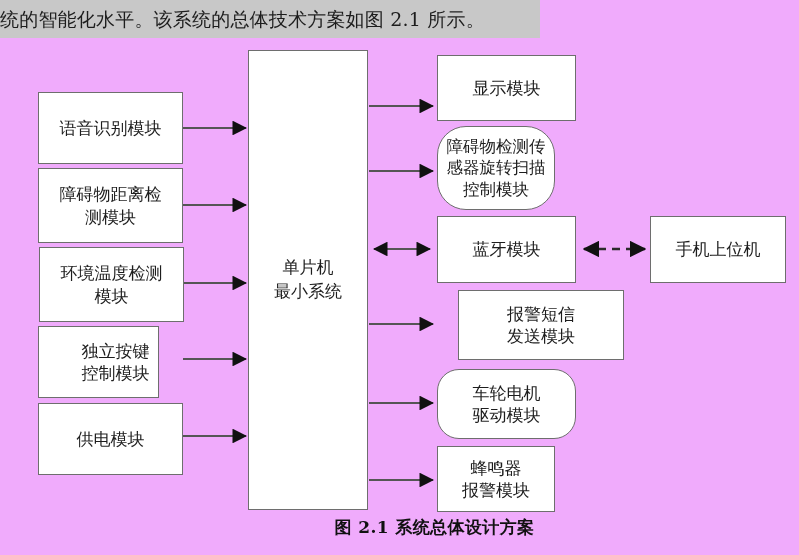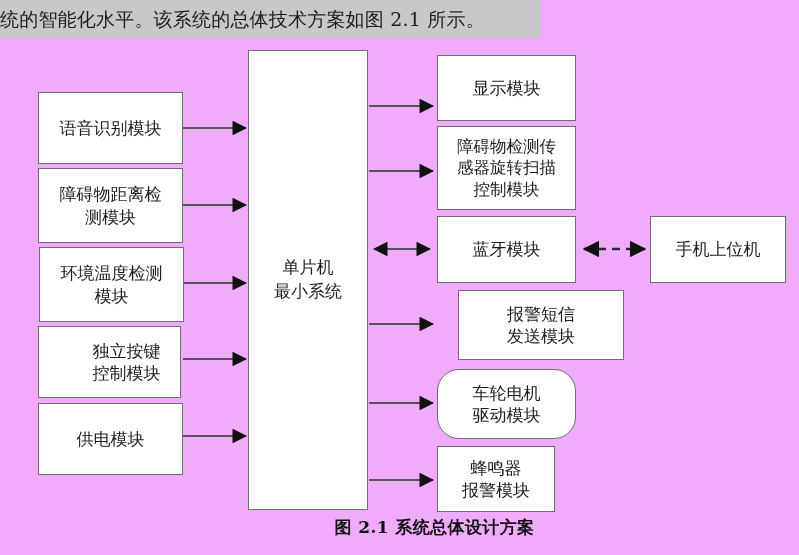--- a/index.html
+++ b/index.html
@@ -129,31 +129,31 @@
   </svg>
 
   <div class="box" style="left:38px; top:92px; width:145px; height:72px;">语音识别模块</div>
 
   <div class="box" style="left:38px; top:168px; width:145px; height:75px;">障碍物距离检
 测模块</div>
 
   <div class="box" style="left:39px; top:247px; width:145px; height:75px;">环境温度检测
 模块</div>
 
-  <div class="box" style="left:38px; top:326px; width:143px; height:72px;padding-left:37px;">独立按键
+  <div class="box" style="left:38px; top:326px; width:121px; height:72px;padding-left:37px;">独立按键
 控制模块</div>
 
   <div class="box" style="left:38px; top:403px; width:145px; height:72px;">供电模块</div>
 
   <div class="box mcu" style="left:248px; top:50px; width:120px; height:460px;font-family:Liberation Serif, serif;">单片机
 最小系统</div>
 
   <div class="box" style="left:437px; top:55px; width:139px; height:66px;">显示模块</div>
 
-  <div class="box wide-text" style="left:437px; top:126px; width:139px; height:84px;">障碍物检测传
+  <div class="box wide-text" style="left:437px; top:126px; width:118px; height:84px;border-radius:29px;">障碍物检测传
 感器旋转扫描
 控制模块</div>
 
   <div class="box" style="left:437px; top:216px; width:139px; height:67px;">蓝牙模块</div>
 
   <div class="box" style="left:437px; top:290px; width:166px; height:70px;margin-left:21px;">报警短信
 发送模块</div>
 
   <div class="box" style="left:437px; top:369px; width:139px; height:70px;border-radius:22px;">车轮电机
 驱动模块</div>

